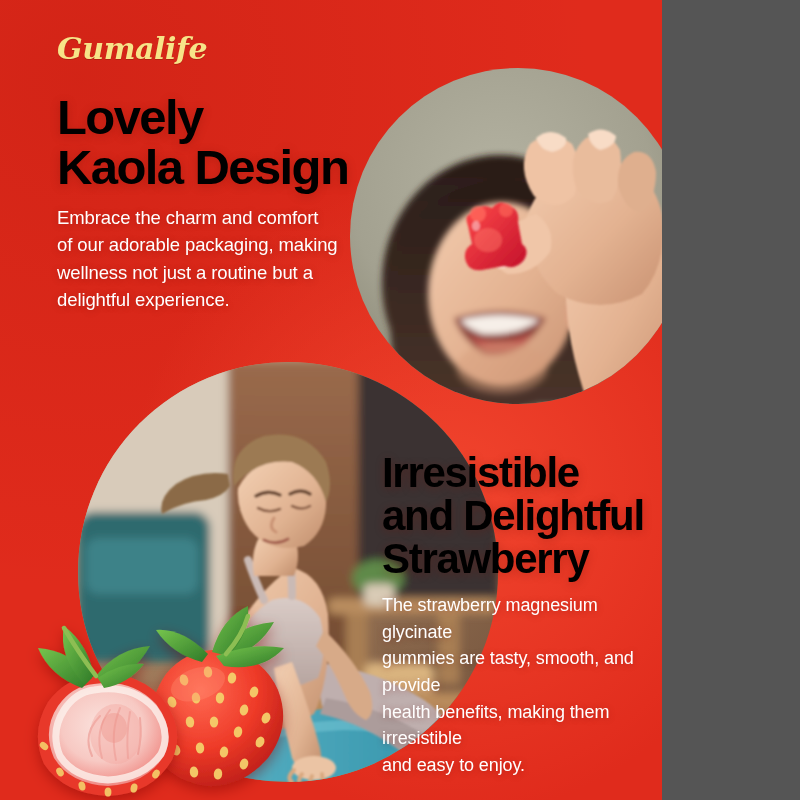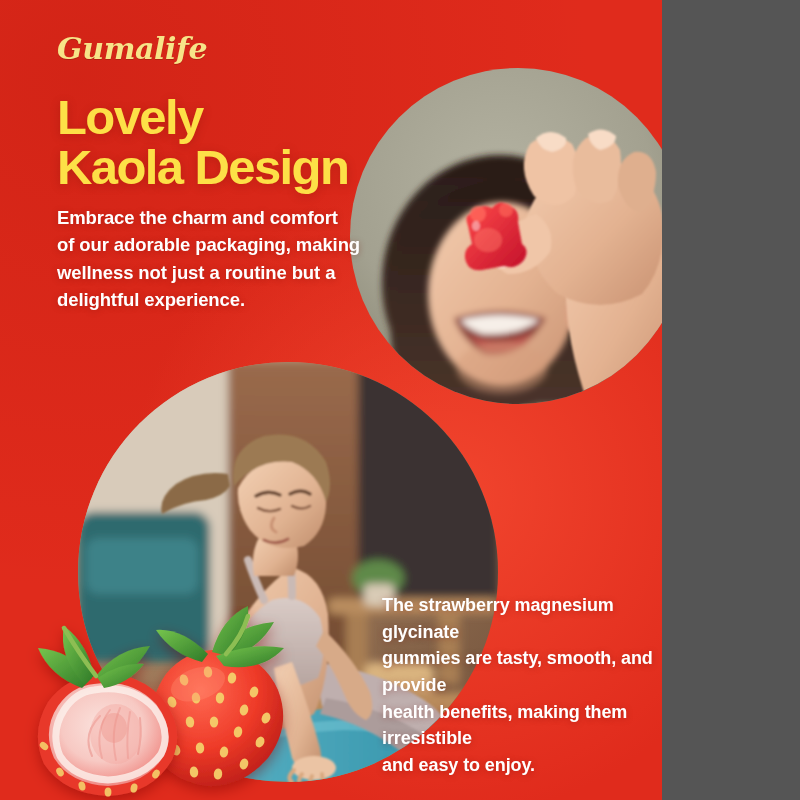--- a/index.html
+++ b/index.html
@@ -37,32 +37,32 @@
     font-weight: 700;
     font-size: 30px;
     letter-spacing: -0.4px;
     color: #F7E488;
     text-shadow: 0 1px 0 rgba(120,20,10,0.35);
   }
 
   
   .headline {
     position: absolute;
-    color: #fde047;
+    color: #000000;
     font-weight: 700;
     line-height: 1.02;
     letter-spacing: -1.6px;
     z-index: 7;
     white-space: pre-line;
     text-shadow: 0 2px 10px rgba(120,15,5,0.30);
   }
   .body-copy {
     position: absolute;
     color: #FFFFFF;
-    font-weight: 700;
+    font-weight: 400;
     line-height: 1.48;
     letter-spacing: -0.1px;
     z-index: 7;
     white-space: pre-line;
     text-shadow: 0 1px 6px rgba(120,15,5,0.35);
   }
 
   #headline-top   { left: 57px;  top: 93px;  font-size: 49px; }
   #body-top       { left: 57px;  top: 204px; font-size: 18.5px; }
   #headline-bottom{ left: 382px; top: 452px; font-size: 42px; letter-spacing: -1.3px; }
@@ -291,20 +291,23 @@
 
         <path d="M196 156 q-6 10 2 14" stroke="#C99273" stroke-width="3" fill="none" stroke-linecap="round"></path>
         <path d="M186 178 q12 6 24 -1" stroke="#A4604F" stroke-width="3" fill="none" stroke-linecap="round"></path>
 
         <path d="M156 124 Q150 86 186 74 Q228 66 248 100 Q256 124 248 140 Q240 110 214 100 Q180 96 156 124 Z" fill="#9C7A52"></path>
         <path d="M150 112 Q120 108 98 122 Q80 136 84 152 Q104 140 128 138 Q146 134 152 124 Z" fill="#8B6B47"></path>
       </g>
     </svg>
   </div>
 
+  <div class="headline" id="headline-bottom">Irresistible
+and Delightful
+Strawberry</div>
 
   <div class="body-copy" id="body-bottom">The strawberry magnesium glycinate
 gummies are tasty, smooth, and provide
 health benefits, making them irresistible
 and easy to enjoy.</div>
 
   <div id="strawberries">
     <svg viewBox="0 0 300 194" xmlns="http://www.w3.org/2000/svg">
       <defs>
         <radialGradient id="wholeG" cx="38%" cy="30%" r="78%">

